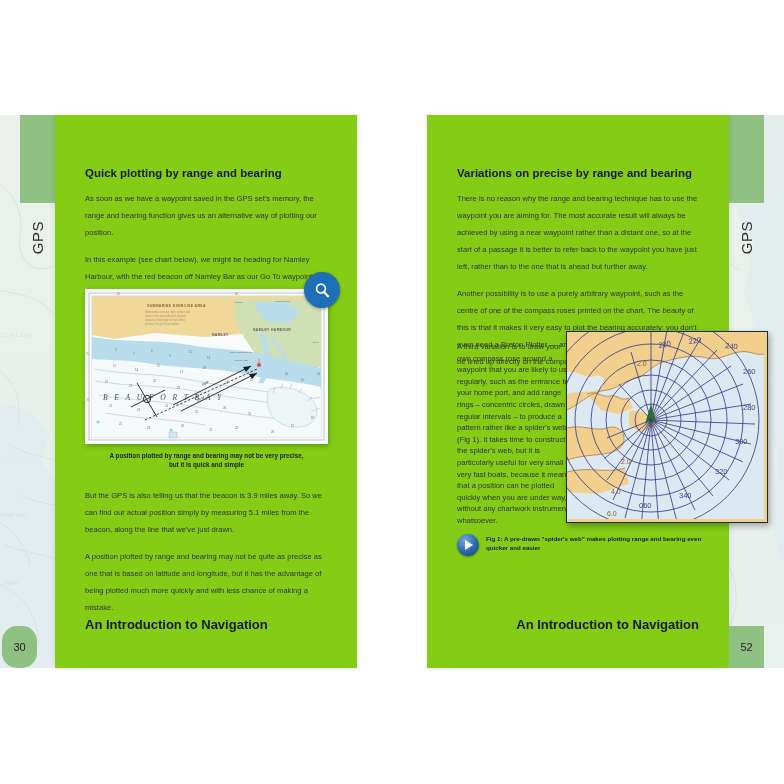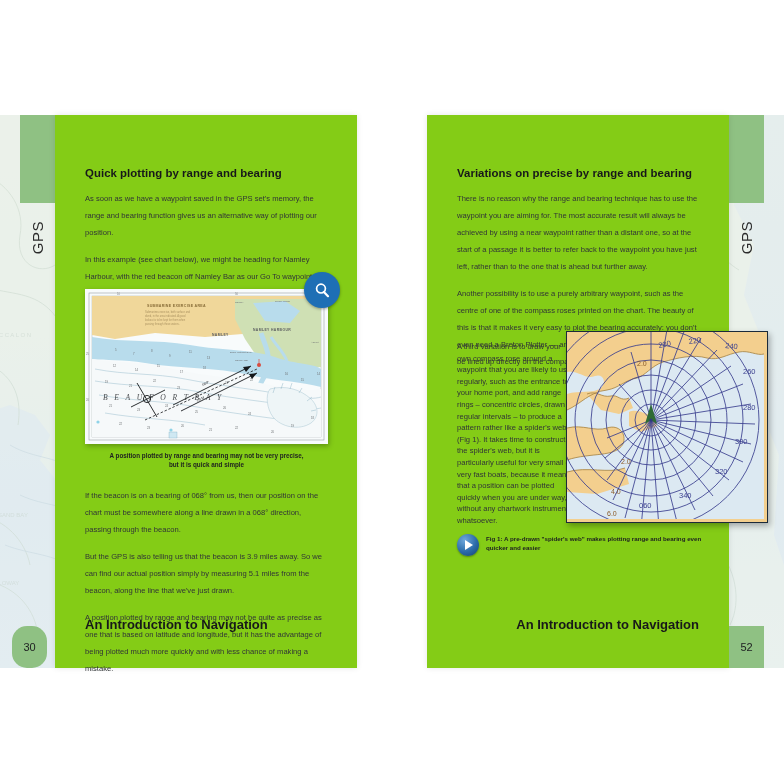--- a/index.html
+++ b/index.html
@@ -129,21 +129,21 @@
     position:absolute;bottom:36px;font-size:13px;font-weight:bold;color:#17181a;
   }
   .footer.left{left:30px;}
   .footer.right{right:30px;}
 
   .pagenum{
     position:absolute;bottom:0;width:35px;height:42px;background:#8fc183;
     display:flex;align-items:center;justify-content:center;
     font-size:11px;color:#1d1f21;
   }
-  .pagenum.left{left:12px;border-radius:15px;}
+  .pagenum.left{left:2px;border-radius:15px;}
   .pagenum.right{right:20px;}
 </style>
 </head>
 <body>
 
 <div id="root">
 
   <div class="spread">
 
     <div class="margin-art left">
@@ -354,21 +354,20 @@
             </svg>
           </div>
         </div>
 
         <div class="caption-bold">
           <div>A position plotted by range and bearing may not be very precise,</div>
           <div>but it is quick and simple</div>
         </div>
 
         <div class="after-fig">
-          <p class="body">If the beacon is on a bearing of 068° from us, then our position on the chart must be somewhere along a line drawn in a 068° direction, passing through the beacon.</p>
           <p class="body">But the GPS is also telling us that the beacon is 3.9 miles away. So we can find our actual position simply by measuring 5.1 miles from the beacon, along the line that we've just drawn.</p>
           <p class="body">A position plotted by range and bearing may not be quite as precise as one that is based on latitude and longitude, but it has the advantage of being plotted much more quickly and with less chance of making a mistake.</p>
         </div>
 
         <div class="footer left">An Introduction to Navigation</div>
       </div>
     </div>
 
     <div class="page right">
       <div class="page-inner">

